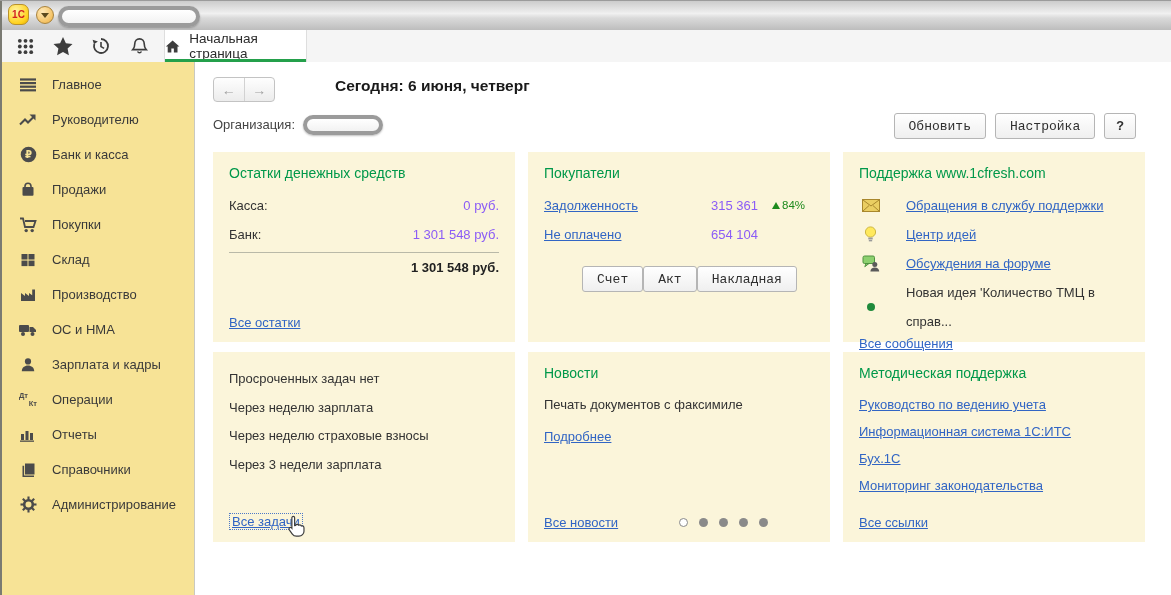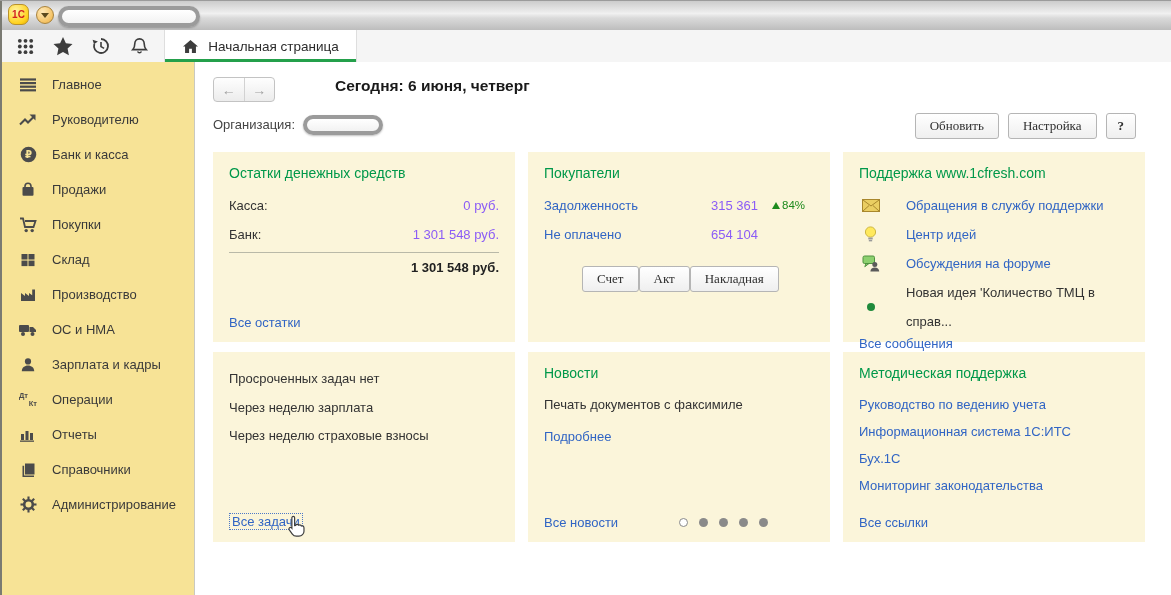--- a/index.html
+++ b/index.html
@@ -21,21 +21,21 @@
   .menu-circle .tri { width:0; height:0; border-left:4px solid transparent; border-right:4px solid transparent;
     border-top:5px solid #5c4a1e; }
   .pill { background:linear-gradient(#ffffff,#f2f2f2); border:4px solid #9b9b9b; border-radius:14px;
     box-shadow:0 1px 2px rgba(0,0,0,.25); }
   .title-pill { position:absolute; left:58px; top:6px; width:142px; height:21px; }
 
   
   .toolbar { height:32px; background:#f5f5f5; display:flex; align-items:stretch; }
   .tool-icons { display:flex; align-items:center; gap:0; padding:0 6px; }
   .tool-btn { width:38px; height:32px; display:flex; align-items:center; justify-content:center; cursor:pointer; }
-  .tab { width:193px; background:#ffffff; border-left:1px solid #dedede; border-right:1px solid #dedede;
+  .tab { width:143px; background:#ffffff; border-left:1px solid #dedede; border-right:1px solid #dedede;
     display:flex; align-items:center; justify-content:center; gap:9px; position:relative; cursor:pointer; }
   .tab::after { content:""; position:absolute; left:0; bottom:0; width:100%; height:3px; background:#24a04b; }
   .tab-label { font-size:13.5px; color:#2b2b2b; }
 
   
   .body-row { display:flex; height:533px; }
   .sidebar { width:195px; background:#f7e396; border-right:1px solid #c9c9c0; padding-top:5px; flex-shrink:0; }
   .side-item { height:35px; display:flex; align-items:center; padding-left:17px; cursor:pointer; }
   .side-icon { width:22px; display:flex; justify-content:center; align-items:center; margin-right:13px; flex-shrink:0; }
   .side-label { font-size:13px; color:#3a3a3a; white-space:nowrap; }
@@ -50,30 +50,30 @@
     border:1px solid #c3c3c3; border-radius:4px; background:linear-gradient(#fefefe,#ececec); overflow:hidden; }
   .nav-half { flex:1; display:flex; align-items:center; justify-content:center; color:#9f9f9f;
     font-size:14px; cursor:pointer; }
   .nav-half:first-child { border-right:1px solid #d2d2d2; }
   .today { position:absolute; left:140px; top:15px; font-size:15.5px; font-weight:bold; color:#1a1a1a; }
   .org-row { position:absolute; left:18px; top:52px; display:flex; align-items:center; font-size:13px; color:#444; }
   .org-pill { width:80px; height:20px; margin-left:8px; position:relative; top:1px; }
   .actions { position:absolute; right:35px; top:51px; display:flex; gap:9px; }
   .btn { height:26px; padding:0 14px; background:linear-gradient(#ffffff,#efefef);
     border:1px solid #b5b5b5; border-radius:3px; font-size:13px; color:#2f2f2f;
-    font-family:Liberation Serif, serif; cursor:pointer; }
+    font-family:Liberation Mono, monospace; cursor:pointer; }
   .btn.help { padding:0 11px; font-weight:bold; }
 
   
   .cards { position:absolute; left:18px; top:90px; display:grid;
     grid-template-columns:302px 302px 302px; grid-auto-rows:190px; gap:10px 13px; }
   .card { background:#fbf5da; padding:13px 16px 12px 16px; display:flex; flex-direction:column; }
   .card-title { font-size:14px; color:#00984a; margin-bottom:10px; }
   .kv { display:flex; justify-content:space-between; align-items:center; line-height:29px; font-size:13px; color:#333; }
-  a.link { color:#3165c4; font-size:13px; cursor:pointer; }
+  a.link { color:#3165c4; text-decoration:underline; font-size:13px; cursor:pointer; }
   .sep { border:none; border-top:1px solid #b9b9a8; margin:3px 0 4px 0; }
   .total { text-align:right; font-weight:bold; font-size:13px; color:#222; line-height:22px; }
   .footer-link { margin-top:auto; align-self:flex-start; }
   .valgrp { display:flex; align-items:center; }
   .val { font-size:13px; color:#8b5cf6; }
   .delta { display:flex; align-items:center; margin-left:14px; min-width:42px; }
   .delta .tri-up { width:0; height:0; border-left:4px solid transparent; border-right:4px solid transparent;
     border-bottom:7px solid #1d8a1d; margin-right:2px; }
   .delta .pct { color:#1d8a1d; font-size:11.5px; }
   .doc-btns { display:flex; margin-top:17px; margin-left:38px; }
@@ -404,20 +404,21 @@
               </span>
             <span class="note-text">Новая идея 'Количество ТМЦ в справ...</span>
           </div>
           <a class="link footer-link">Все сообщения</a>
         </section>
 
         <section class="card">
           <div class="task-line">Просроченных задач нет</div>
           <div class="task-line">Через неделю зарплата</div>
           <div class="task-line">Через неделю страховые взносы</div>
+          <div class="task-line">Через 3 недели зарплата</div>
           <a class="link footer-link focus-link">Все задачи</a>
         </section>
 
         <section class="card">
           <div class="card-title">Новости</div>
           <div class="news-text">Печать документов с факсимиле</div>
           <a class="link news-more">Подробнее</a>
           <div class="news-footer">
             <a class="link">Все новости</a>
             <span class="dots">

